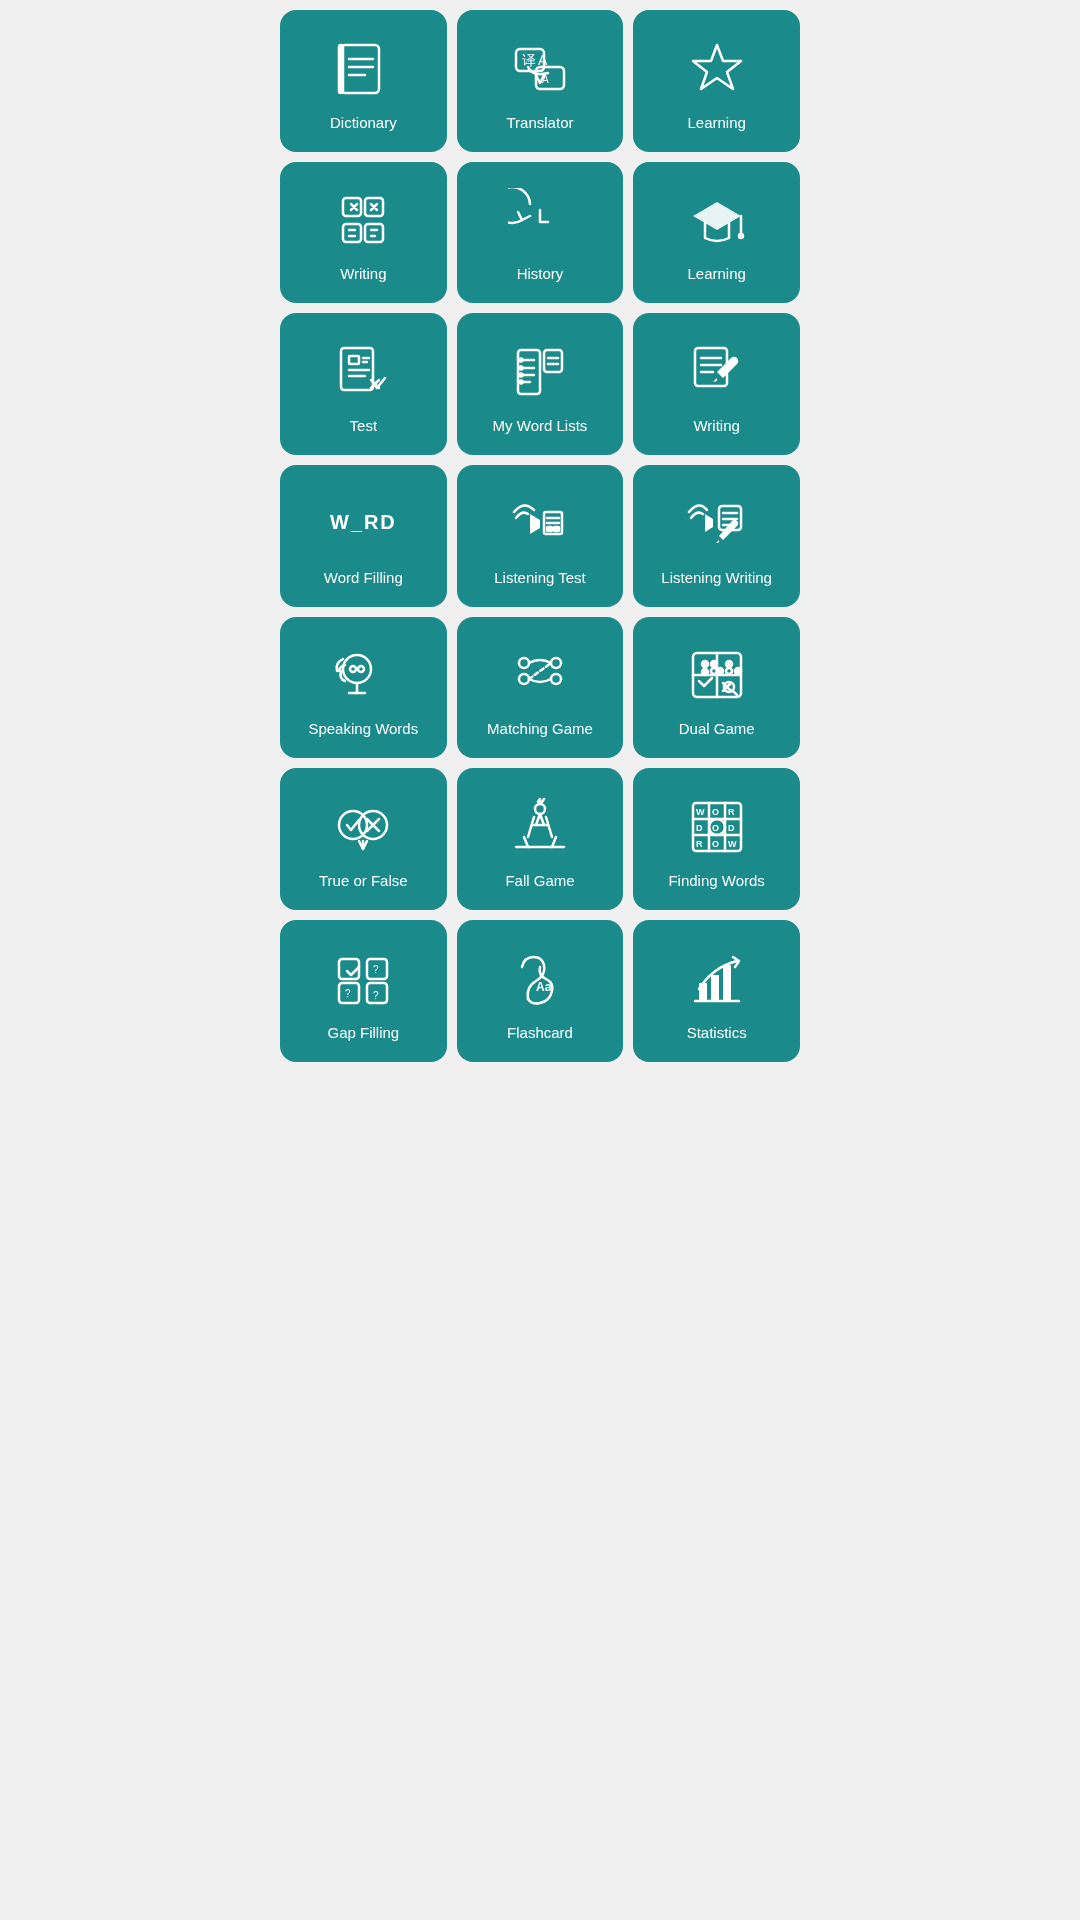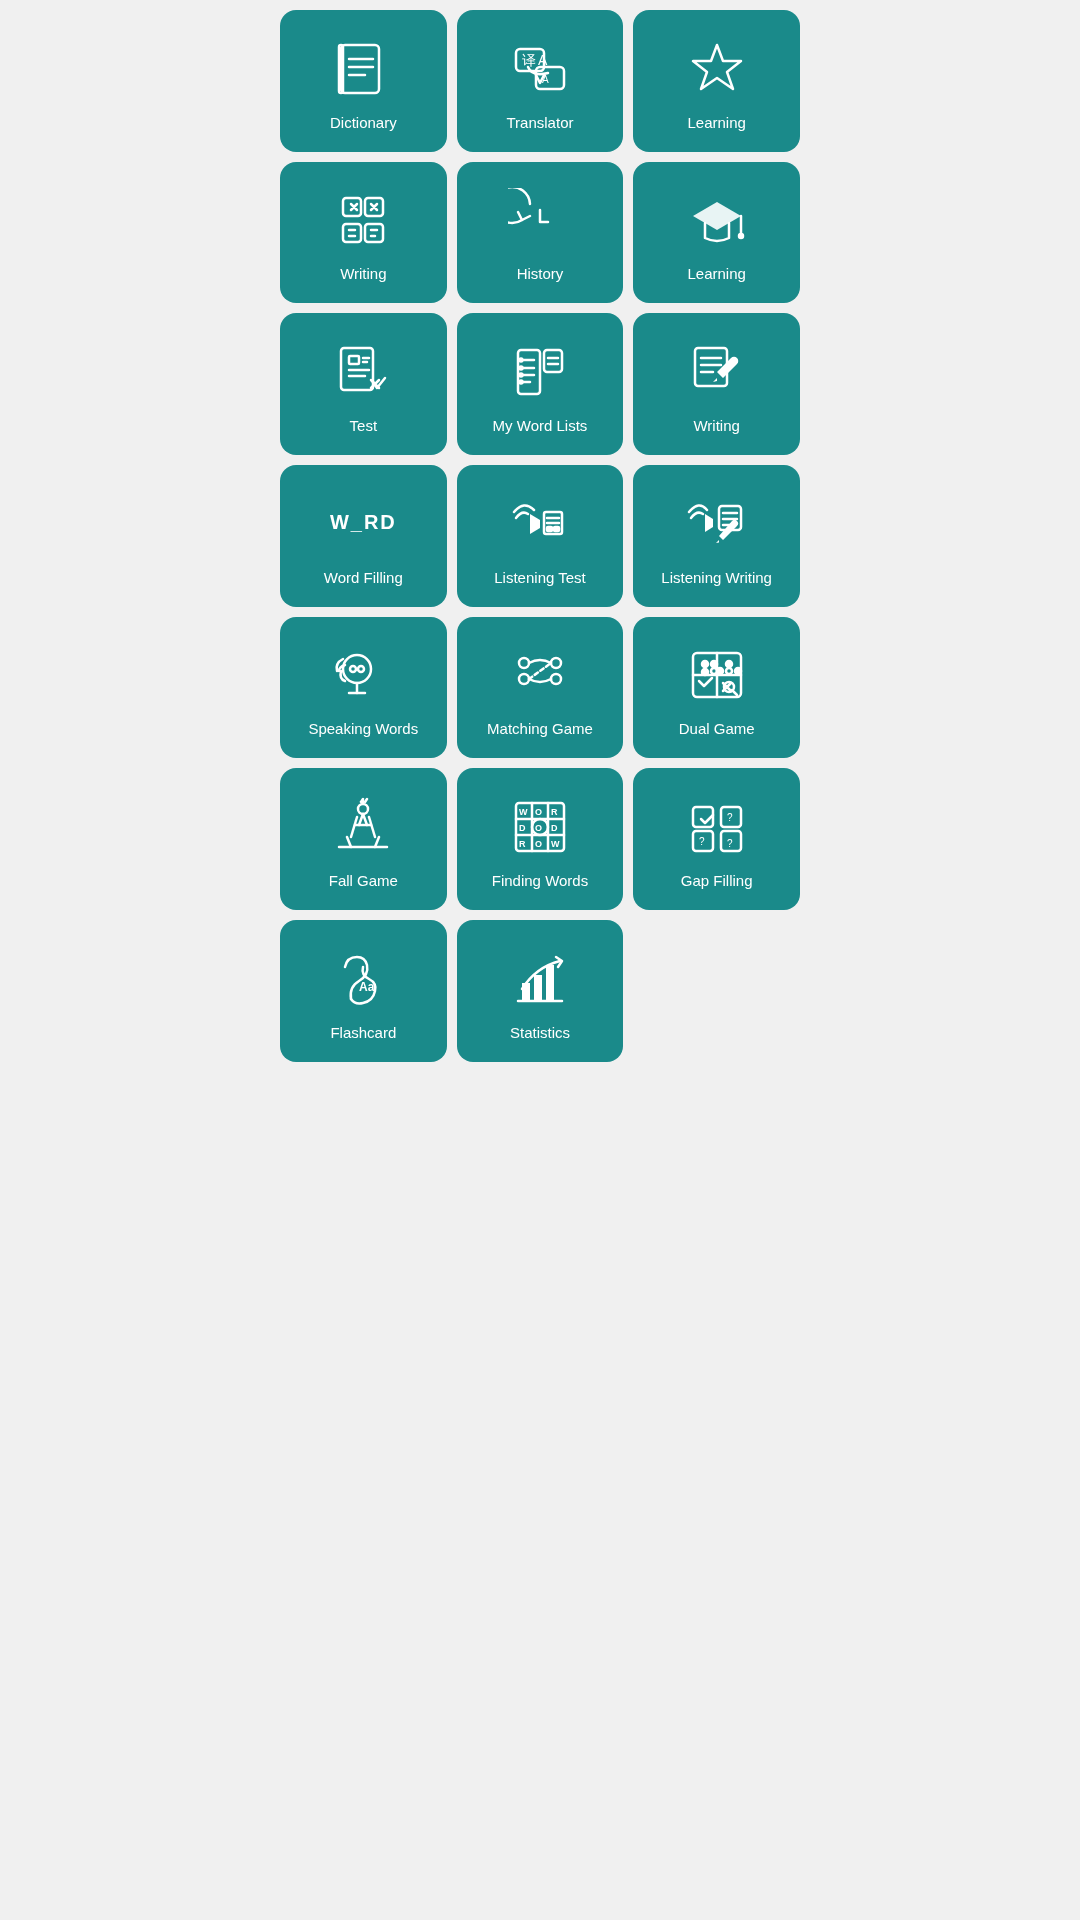--- a/index.html
+++ b/index.html
@@ -257,20 +257,34 @@
         <circle cx="35" cy="28" r="3" fill="white"></circle>
         <circle cx="53" cy="28" r="3" fill="white"></circle>
         <circle cx="44" cy="28" r="3" fill="none"></circle>
         <path d="M38 40 l8 8 M38 48 l8-8" stroke="white"></path>
         <path d="M14 38 l5 5 l8-8" stroke="white"></path>
         <circle cx="44" cy="44" r="5" fill="none" stroke="white"></circle>
         <line x1="47" y1="47" x2="52" y2="52"></line>
       </svg>
       </div>
       <span class="tile-label">Dual Game</span>
+    </div>
+    <div class="tile">
+      <div class="tile-icon">
+        <svg viewBox="0 0 64 64" stroke="white" stroke-width="2.5" fill="none">
+        <circle cx="22" cy="30" r="14"></circle>
+        <path d="M16 30 l4 5 l8-10" stroke="white"></path>
+        <circle cx="42" cy="30" r="14"></circle>
+        <line x1="36" y1="24" x2="48" y2="36" stroke="white"></line>
+        <line x1="48" y1="24" x2="36" y2="36" stroke="white"></line>
+        <path d="M28 46 l4 8 l4-8"></path>
+        <line x1="32" y1="46" x2="32" y2="54"></line>
+      </svg>
+      </div>
+      <span class="tile-label">True or False</span>
     </div>
     <div class="tile">
       <div class="tile-icon">
         <svg viewBox="0 0 64 64" stroke="white" stroke-width="2.5" fill="none">
         <circle cx="32" cy="14" r="5"></circle>
         <path d="M26 22 L20 42"></path>
         <path d="M38 22 L44 42"></path>
         <line x1="24" y1="30" x2="40" y2="30"></line>
         <line x1="32" y1="19" x2="28" y2="30"></line>
         <line x1="32" y1="19" x2="36" y2="30"></line>

